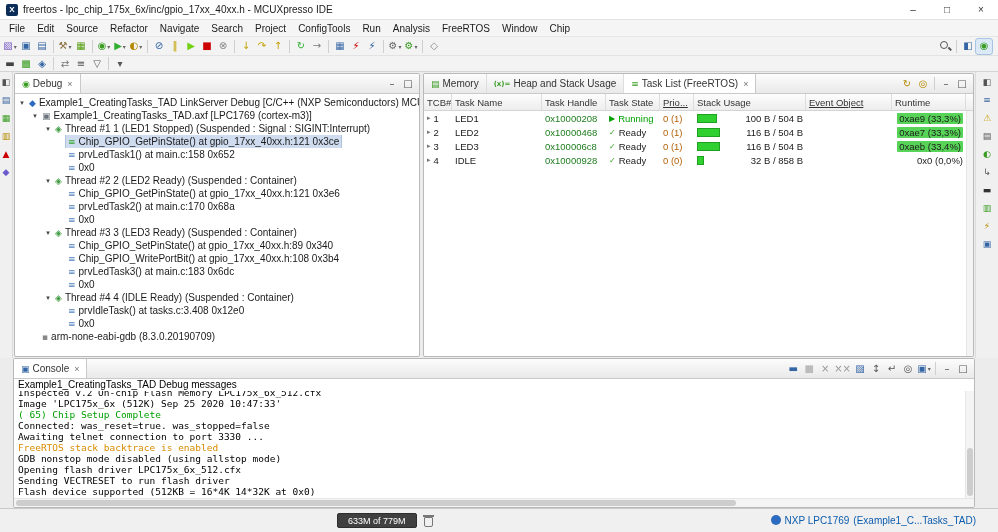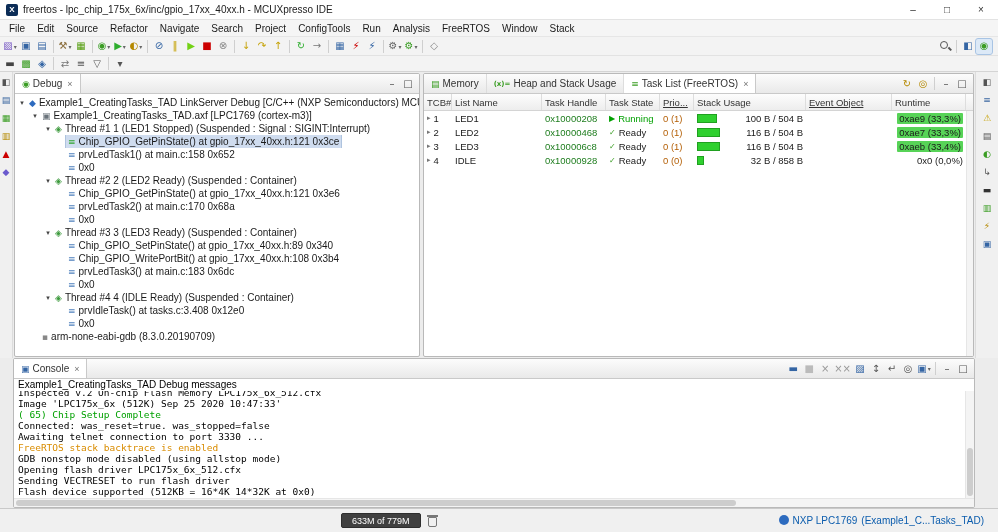--- a/index.html
+++ b/index.html
@@ -95,21 +95,21 @@
   .ch-thumb{position:absolute;left:2px;top:1px;height:6px;width:75%;background:#cdcdcd;border-radius:3px}
 
   
   .statusbar{height:24px;background:#f0f0f0;border-top:1px solid #c9c9c9;display:flex;align-items:center}
   .sb-spacer{flex:1}
   .heap-widget{width:80px;height:15px;background:#404040;color:#fff;font-size:9px;display:flex;align-items:center;
                justify-content:center;border:1px solid #2e2e2e;border-radius:2px}
   .trash-icon{width:11px;height:13px;position:relative;margin-left:6px}
   .trash-icon::before{content:"";position:absolute;top:3px;left:1px;right:1px;bottom:0;border:1px solid #777;border-radius:1px 1px 2px 2px}
   .trash-icon::after{content:"";position:absolute;top:1px;left:0;right:0;height:2px;background:#777}
-  .status-right{display:flex;align-items:flex-start;gap:4px;padding-right:14px;color:#0b5cad}
+  .status-right{display:flex;align-items:flex-start;gap:4px;padding-right:22px;color:#0b5cad}
   .probe-icon{width:10px;height:10px;border-radius:50%;background:#2d6bbf;flex:none}
 </style>
 </head>
 <body>
 
 <div class="titlebar">
   <span class="app-icon">X</span>
   <span class="title-text">freertos - lpc_chip_175x_6x/inc/gpio_17xx_40xx.h - MCUXpresso IDE</span>
   <span class="win-controls">
     <span class="win-btn">–</span>
@@ -124,21 +124,21 @@
     <span class="menu-item">Source</span>
     <span class="menu-item">Refactor</span>
     <span class="menu-item">Navigate</span>
     <span class="menu-item">Search</span>
     <span class="menu-item">Project</span>
     <span class="menu-item">ConfigTools</span>
     <span class="menu-item">Run</span>
     <span class="menu-item">Analysis</span>
     <span class="menu-item">FreeRTOS</span>
     <span class="menu-item">Window</span>
-    <span class="menu-item">Stack</span>
+    <span class="menu-item">Chip</span>
   </div>
 
 <div class="toolbar row1">
     <span class="tb-icon">
       <span class="glyph" style="color: rgb(122, 92, 197);">▧</span>
       <span class="dd">▾</span>
     </span>
     <span class="tb-icon">
       <span class="glyph" style="color: rgb(52, 101, 164);">▣</span>
     </span>
@@ -468,21 +468,21 @@
             <span class="glyph" style="color: rgb(85, 85, 85);">–</span>
           </span>
           <span class="tb-icon">
             <span class="glyph" style="color: rgb(85, 85, 85);">□</span>
           </span>
         </span>
     </div>
     <div class="task-table">
       <div class="t-header">
           <span class="hcell" style="width: 28px; flex: 0 0 auto;">TCB#</span>
-          <span class="hcell" style="width: 90px; flex: 0 0 auto;">List Name</span>
+          <span class="hcell" style="width: 90px; flex: 0 0 auto;">Task Name</span>
           <span class="hcell" style="width: 64px; flex: 0 0 auto;">Task Handle</span>
           <span class="hcell" style="width: 54px; flex: 0 0 auto;">Task State</span>
           <span class="hcell" style="width: 34px; flex: 0 0 auto; text-decoration: underline;">Prio...</span>
           <span class="hcell" style="width: 112px; flex: 0 0 auto;">Stack Usage</span>
           <span class="hcell" style="width: 86px; flex: 0 0 auto; text-decoration: underline;">Event Object</span>
           <span class="hcell" style="width: 74px; flex: 0 0 auto;">Runtime</span>
         </div>
       <div>
           <div class="t-row">
             <span class="t-cell cell-tcb" style="width: 28px; flex: 0 0 auto;">

